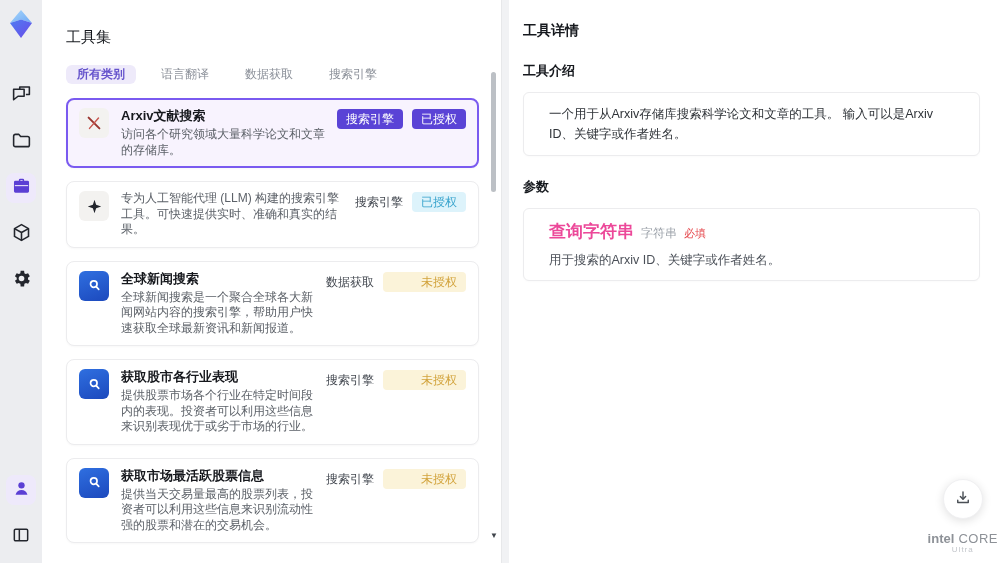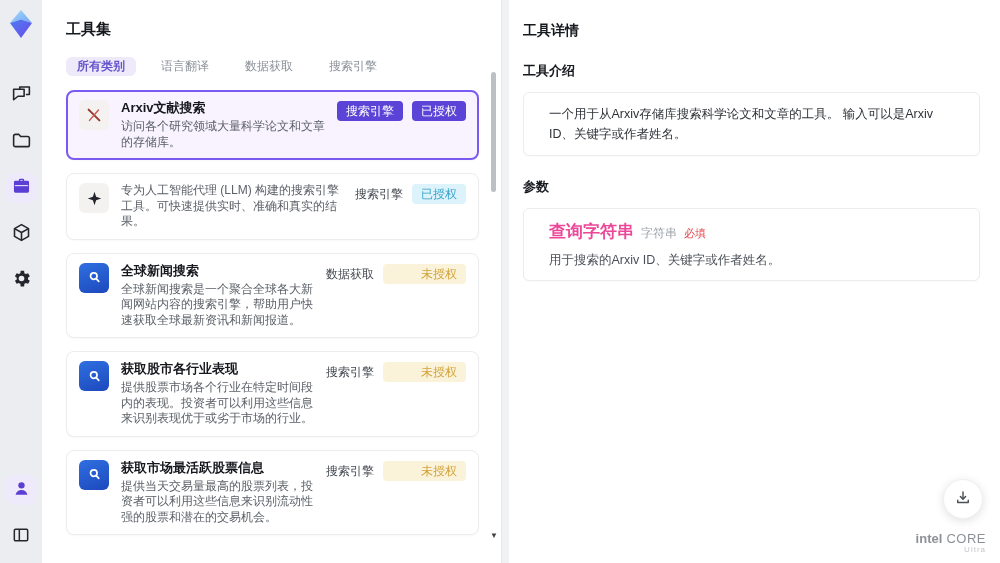--- a/index.html
+++ b/index.html
@@ -22,21 +22,21 @@
     display:flex; align-items:center; justify-content:center; margin-bottom:16px; cursor:pointer;
   }
   .rail-btn.active { background:#eee9fb; }
   .rail-spacer { flex:1; }
 
   
   .main {
     width:460px; flex-shrink:0; background:#fff; border-right:1px solid #e7e8ea;
     padding:16px 22px 0 24px; position:relative; overflow:hidden;
   }
-  .main h1 { font-size:15px; font-weight:700; margin:4px 0 18px; color:#15181d; }
+  .main h1 { font-size:15px; font-weight:400; margin:12px 0 18px; color:#15181d; }
   .tabs { display:flex; gap:14px; margin-bottom:14px; }
   .tab {
     border:none; background:transparent; font-size:12px; color:#8b9099;
     padding:1px 11px; border-radius:6px; cursor:pointer; white-space:nowrap;
     font-family:inherit;
   }
   .tab.active { background:#eeeafa; color:#6553cc; font-weight:700; }
 
   .tool-list { display:flex; flex-direction:column; gap:13px; }
   .card {
@@ -85,21 +85,21 @@
   .param-required { font-size:11px; color:#e5484d; }
   .param-desc { margin-top:9px; font-size:12.5px; color:#4b5058; }
 
   .fab {
     position:absolute; right:17px; bottom:44px; width:40px; height:40px;
     border-radius:50%; background:#fff; border:1px solid #f0f0f2;
     box-shadow:0 2px 10px rgba(0,0,0,.12);
     display:flex; align-items:center; justify-content:center; cursor:pointer;
   }
   .intel {
-    position:absolute; right:14px; bottom:8px; text-align:right; color:#8d9197; line-height:1.1;
+    position:absolute; right:2px; bottom:8px; text-align:center; color:#8d9197; line-height:1.1;
   }
   .intel .wordmark { font-size:13px; letter-spacing:.5px; }
   .intel .wordmark b { font-weight:700; letter-spacing:0; }
   .intel .sub { font-size:8px; color:#c3c6cb; letter-spacing:1px; }
 </style>
 </head>
 <body>
 
 <div class="app">
 

